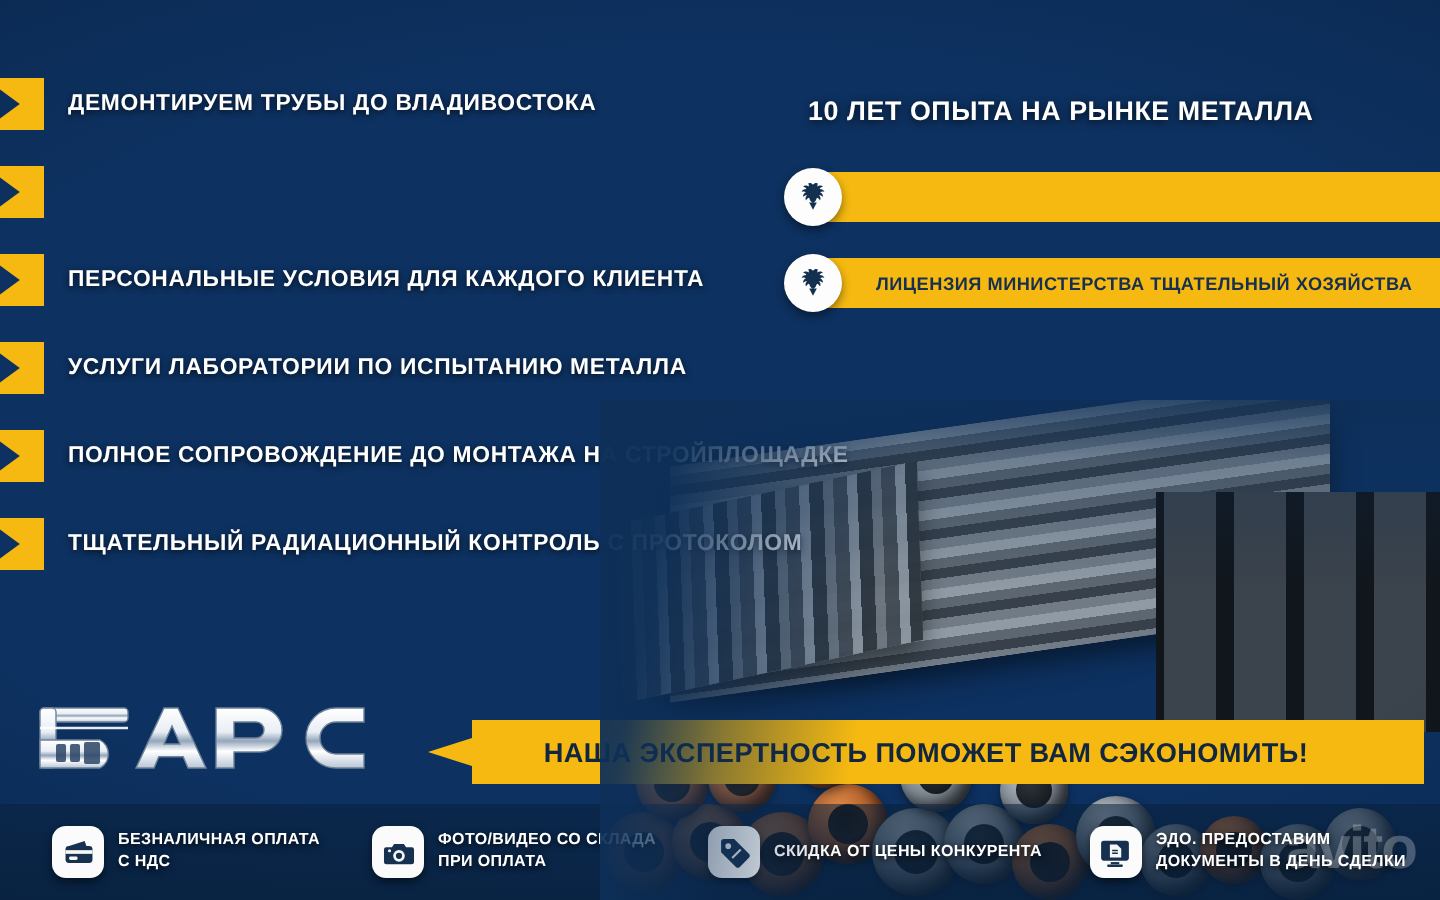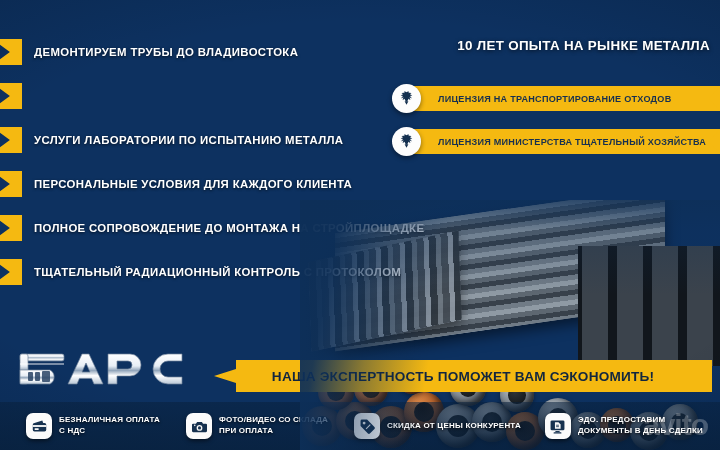--- a/index.html
+++ b/index.html
@@ -49,21 +49,21 @@
   
   .bullets{position:absolute;left:0;top:30px;width:390px;}
   .brow{position:relative;height:44px;display:flex;align-items:center;}
   .ribbon{position:absolute;left:0;top:50%;transform:translateY(-50%);
      width:22px;height:26px;background:#f5b911;
      clip-path:polygon(0 0,100% 0,100% 100%,0 100%,0 78%,45% 50%,0 22%);
      filter:drop-shadow(0 2px 3px rgba(0,0,0,.45));}
   .btext{margin-left:34px;color:#ffffff;font-size:11.4px;font-weight:bold;letter-spacing:.35px;
      text-shadow:0 1px 3px rgba(0,0,0,.7);white-space:nowrap;}
   
-  .headline{position:absolute;left:404px;top:38px;width:306px;text-align:right;
+  .headline{position:absolute;left:404px;top:48px;width:306px;text-align:left;
      color:#fff;font-size:13.4px;font-weight:bold;letter-spacing:.3px;
      text-shadow:0 1px 4px rgba(0,0,0,.7);}
   .badges{position:absolute;left:392px;top:86px;width:328px;}
   .badge{position:relative;height:25px;margin-bottom:18px;display:flex;align-items:center;}
   .badge .bar{position:absolute;left:12px;top:0;right:0;height:25px;background:#f5b911;
      clip-path:polygon(0 0,100% 0,100% 100%,0 100%,0 100%,0 0);
      filter:drop-shadow(0 2px 4px rgba(0,0,0,.45));}
   .badge .tail{position:absolute;right:0;top:0;width:28px;height:25px;background:#f5b911;
      clip-path:polygon(0 0,100% 0,60% 50%,100% 100%,0 100%);}
   .badge .circle{position:absolute;left:0;top:-2px;width:29px;height:29px;border-radius:50%;
@@ -131,25 +131,25 @@
   <div class="bullets">
     <div class="brow">
       <span class="ribbon"></span>
       <span class="btext">ДЕМОНТИРУЕМ ТРУБЫ ДО ВЛАДИВОСТОКА</span>
     </div>
     <div class="brow">
       <span class="ribbon"></span>
     </div>
     <div class="brow">
       <span class="ribbon"></span>
+      <span class="btext">ПЕРСОНАЛЬНЫЕ УСЛОВИЯ ДЛЯ КАЖДОГО КЛИЕНТА</span>
+    </div>
+    <div class="brow">
+      <span class="ribbon"></span>
       <span class="btext">УСЛУГИ ЛАБОРАТОРИИ ПО ИСПЫТАНИЮ МЕТАЛЛА</span>
-    </div>
-    <div class="brow">
-      <span class="ribbon"></span>
-      <span class="btext">ПЕРСОНАЛЬНЫЕ УСЛОВИЯ ДЛЯ КАЖДОГО КЛИЕНТА</span>
     </div>
     <div class="brow">
       <span class="ribbon"></span>
       <span class="btext">ПОЛНОЕ СОПРОВОЖДЕНИЕ ДО МОНТАЖА НА СТРОЙПЛОЩАДКЕ</span>
     </div>
     <div class="brow">
       <span class="ribbon"></span>
       <span class="btext">ТЩАТЕЛЬНЫЙ РАДИАЦИОННЫЙ КОНТРОЛЬ С ПРОТОКОЛОМ</span>
     </div>
   </div>
@@ -161,21 +161,20 @@
 
     <div class="badge">
       <span class="bar"></span>
       <span class="tail"></span>
       <span class="circle">
         <svg width="19" height="19" viewBox="0 0 24 24">
           <path d="M12 4.2c-.9-1.1-2.2-1.4-3.1-.7.5.5.6 1.2.4 1.8-1.3-.8-2.8-.6-3.6.3 1.1.1 1.8.6 2.1 1.3-1.5 0-2.7.8-3 1.9 1.1-.4 2-.3 2.7.2-1.2.6-1.9 1.7-1.8 2.9.8-.8 1.7-1.1 2.5-1-1 1-1.2 2.3-.6 3.3.4-1 1.1-1.6 1.9-1.8l.9 2.2L12 16l1.6-1.4.9-2.2c.8.2 1.5.8 1.9 1.8.6-1 .4-2.3-.6-3.3.8-.1 1.7.2 2.5 1 .1-1.2-.6-2.3-1.8-2.9.7-.5 1.6-.6 2.7-.2-.3-1.1-1.5-1.9-3-1.9.3-.7 1-1.2 2.1-1.3-.8-.9-2.3-1.1-3.6-.3.2-.6.1-1.3.4-1.8-.9-.7-2.2-.4-3.1.7z" fill="#14304f"></path>
           <path d="M9.6 15.4h4.8l-2.4 4.6z" fill="#14304f"></path>
         </svg>
       </span>
-      <span class="blabel">ЛИЦЕНЗИЯ НА ТРАНСПОРТИРОВАНИЕ ОТХОДОВ</span>
     </div>
 
     <div class="badge">
       <span class="bar"></span>
       <span class="tail"></span>
       <span class="circle">
         <svg width="19" height="19" viewBox="0 0 24 24">
           <path d="M12 4.2c-.9-1.1-2.2-1.4-3.1-.7.5.5.6 1.2.4 1.8-1.3-.8-2.8-.6-3.6.3 1.1.1 1.8.6 2.1 1.3-1.5 0-2.7.8-3 1.9 1.1-.4 2-.3 2.7.2-1.2.6-1.9 1.7-1.8 2.9.8-.8 1.7-1.1 2.5-1-1 1-1.2 2.3-.6 3.3.4-1 1.1-1.6 1.9-1.8l.9 2.2L12 16l1.6-1.4.9-2.2c.8.2 1.5.8 1.9 1.8.6-1 .4-2.3-.6-3.3.8-.1 1.7.2 2.5 1 .1-1.2-.6-2.3-1.8-2.9.7-.5 1.6-.6 2.7-.2-.3-1.1-1.5-1.9-3-1.9.3-.7 1-1.2 2.1-1.3-.8-.9-2.3-1.1-3.6-.3.2-.6.1-1.3.4-1.8-.9-.7-2.2-.4-3.1.7z" fill="#14304f"></path>
           <path d="M9.6 15.4h4.8l-2.4 4.6z" fill="#14304f"></path>
         </svg>

